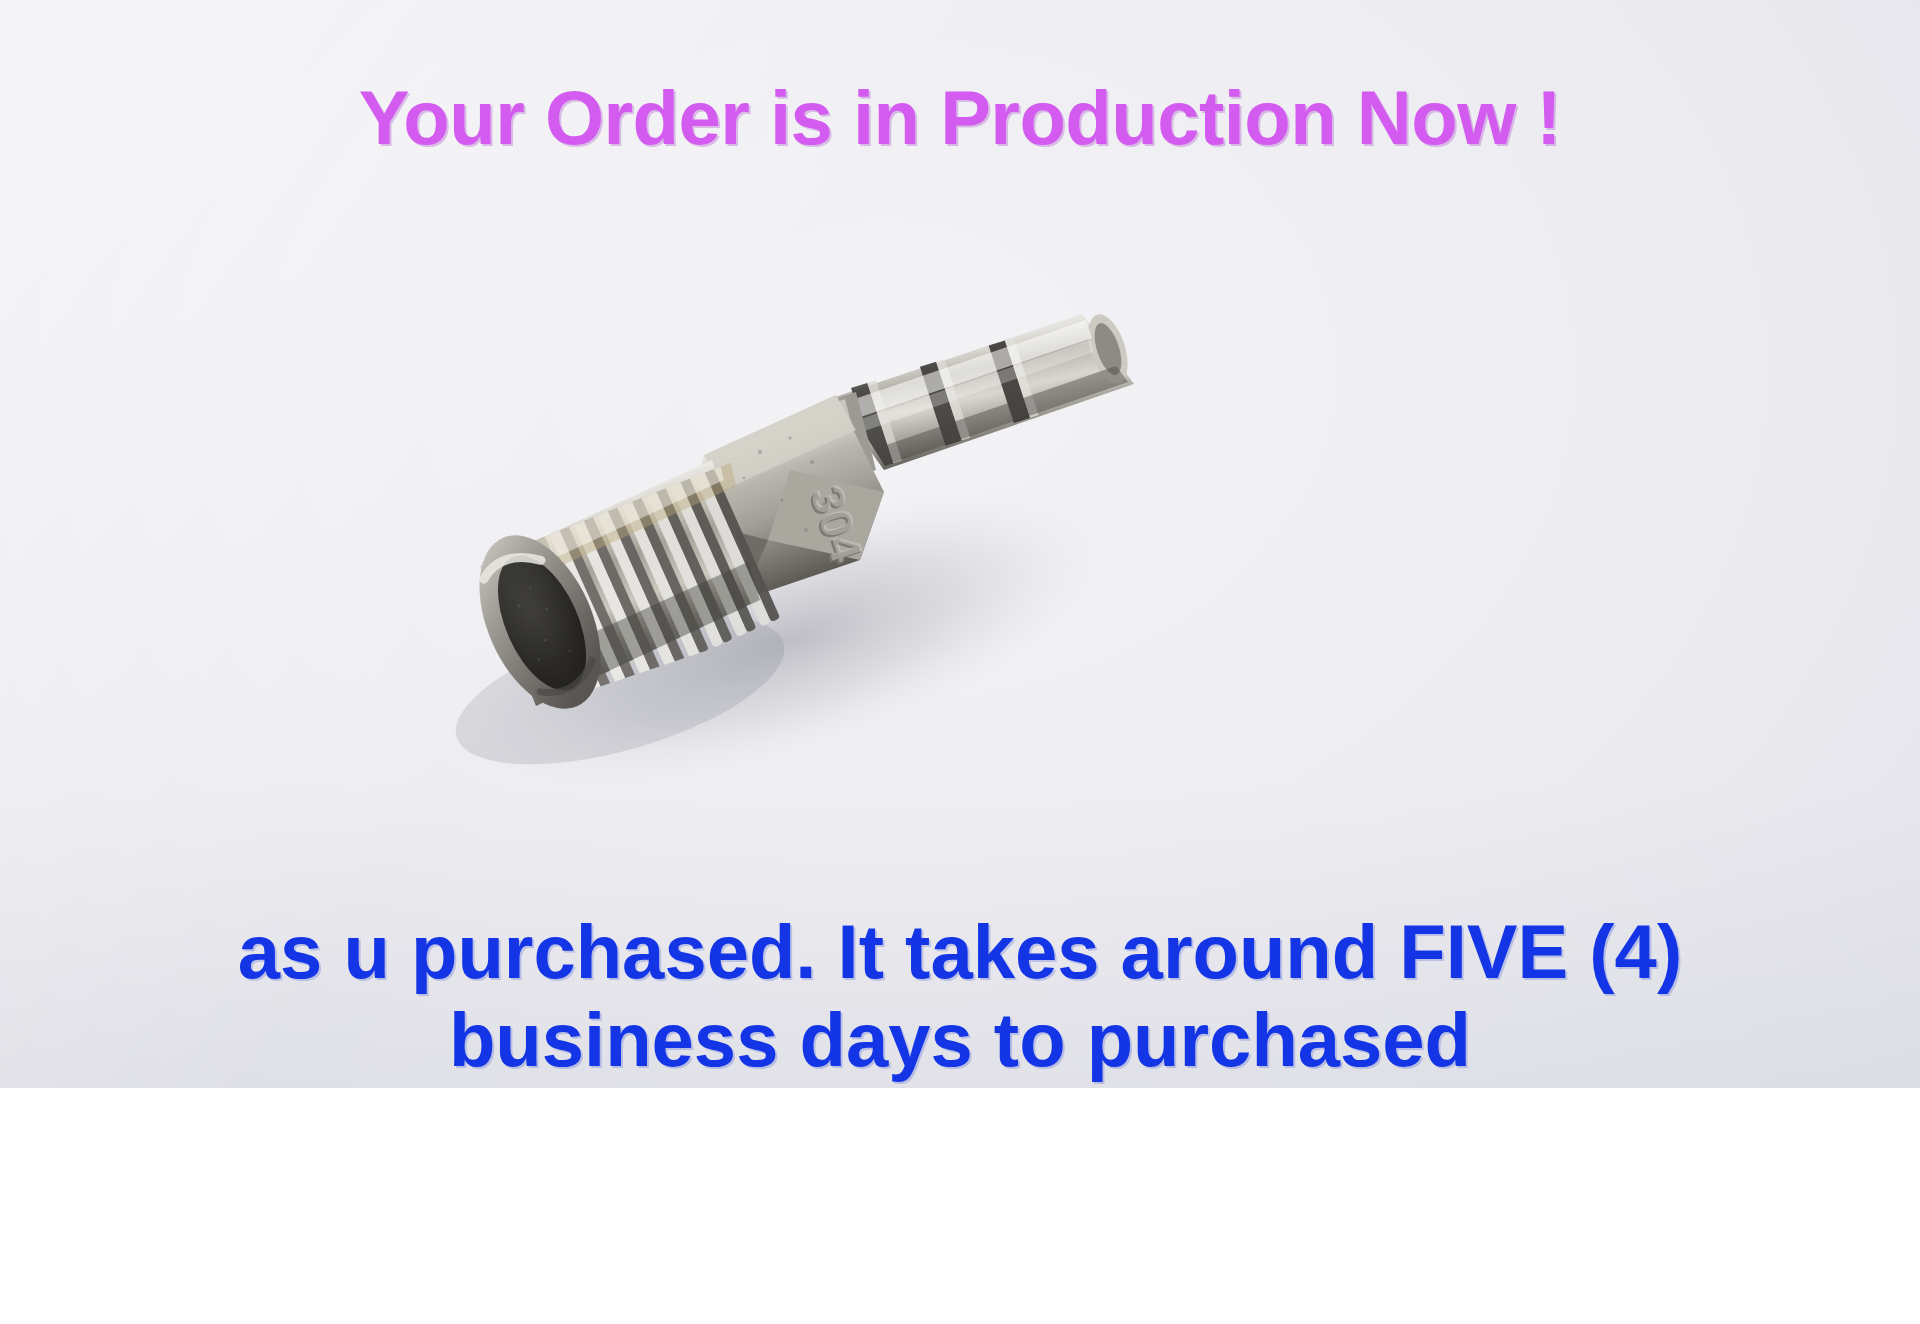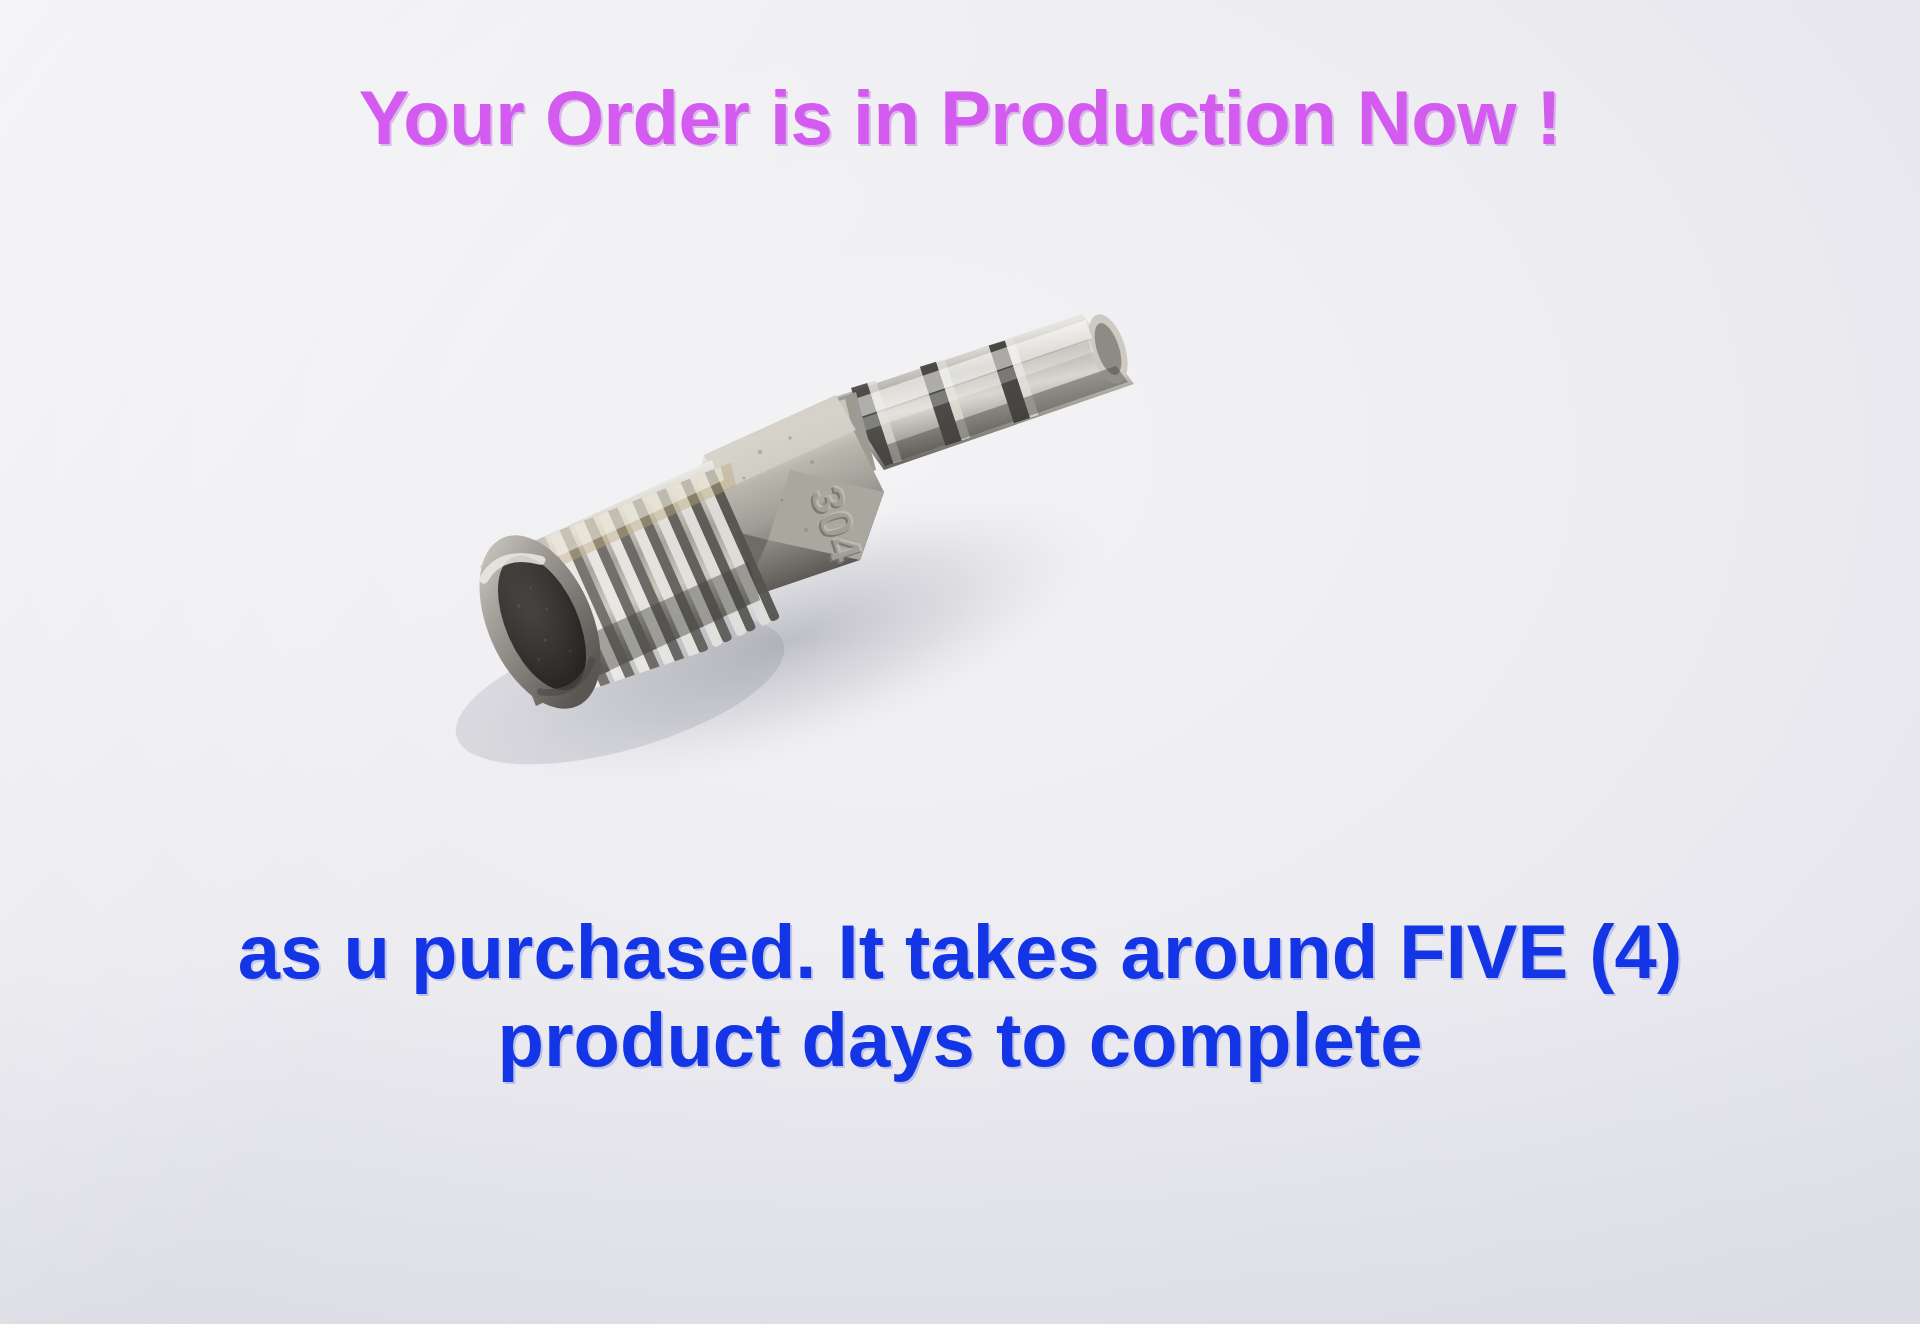--- a/index.html
+++ b/index.html
@@ -3,21 +3,21 @@
 <meta charset="utf-8">
 <style>
   html, body {
     margin: 0;
     padding: 0;
     background: #ffffff;
   }
   #promo-banner {
     position: relative;
     width: 1920px;
-    height: 1324px;
+    height: 1088px;
     overflow: hidden;
     font-family: "Liberation Sans", sans-serif;
     background:
       radial-gradient(ellipse 1500px 1100px at 46% 34%, #f3f3f6 0%, #eeeef2 44%, #e8e8ee 72%, #e2e2e9 100%);
   }
   #bg-vignette {
     position: absolute;
     inset: 0;
     background:
       linear-gradient(125deg, rgba(255,255,255,0.55) 0%, rgba(255,255,255,0.0) 38%),
@@ -255,16 +255,16 @@
 
     </g>
   </svg>
 
   <div id="bg-vignette"></div>
 
   <div class="headline">Your Order is in Production Now !</div>
 
   <div class="message">
     <span class="line">as u purchased. It takes around FIVE (4)</span>
-    <span class="line">product days to complete</span>
+    <span class="line">business days to purchased</span>
   </div>
 
 </div>
 
 </body></html>

